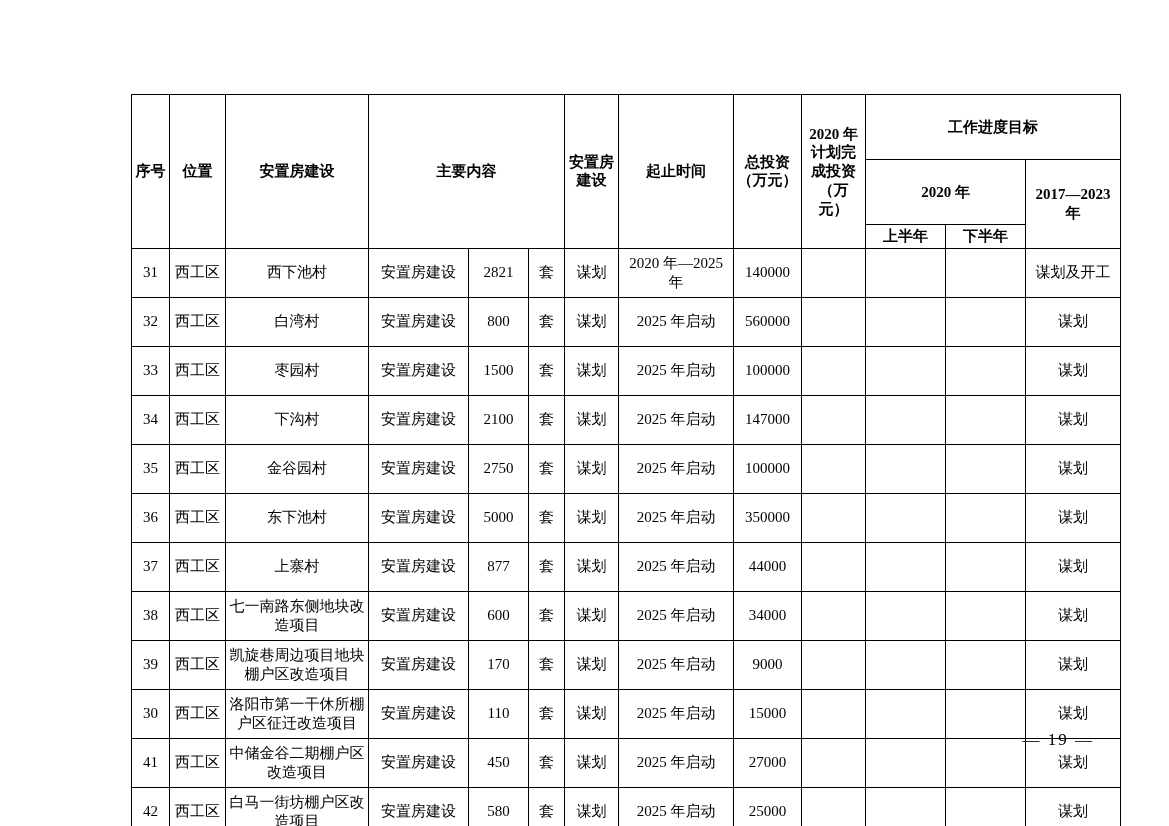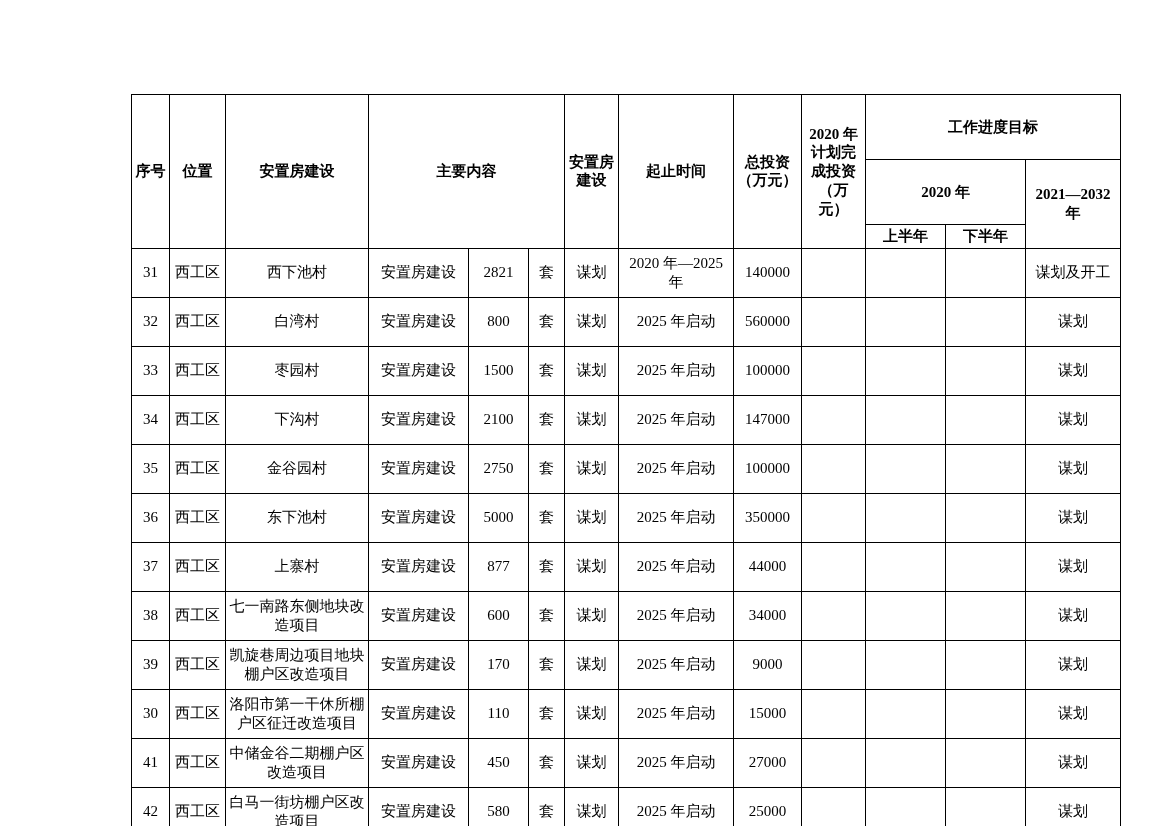--- a/index.html
+++ b/index.html
@@ -111,21 +111,21 @@
           <th rowspan="3">安置房建设</th>
           <th rowspan="3" colspan="3">主要内容</th>
           <th rowspan="3">安置房建设</th>
           <th rowspan="3">起止时间</th>
           <th rowspan="3">总投资（万元）</th>
           <th rowspan="3">2020 年计划完成投资（万元）</th>
           <th colspan="3" class="hdr-tall">工作进度目标</th>
         </tr>
         <tr>
           <th colspan="2" class="hdr-tall">2020 年</th>
-          <th rowspan="2">2021—2032 年</th>
+          <th rowspan="2">2017—2023 年</th>
         </tr>
         <tr>
           <th>上半年</th>
           <th>下半年</th>
         </tr>
       </thead>
       <tbody>
         <tr class="row-body">
           <td>31</td>
           <td>西工区</td>
@@ -303,13 +303,14 @@
           <td>25000</td>
           <td class="empty-cell"></td>
           <td class="empty-cell"></td>
           <td class="empty-cell"></td>
           <td>谋划</td>
         </tr>
       </tbody>
     </table>
   </div>
 
+  <div class="footer">— 19 —</div>
 </div>
 
 </body></html>

